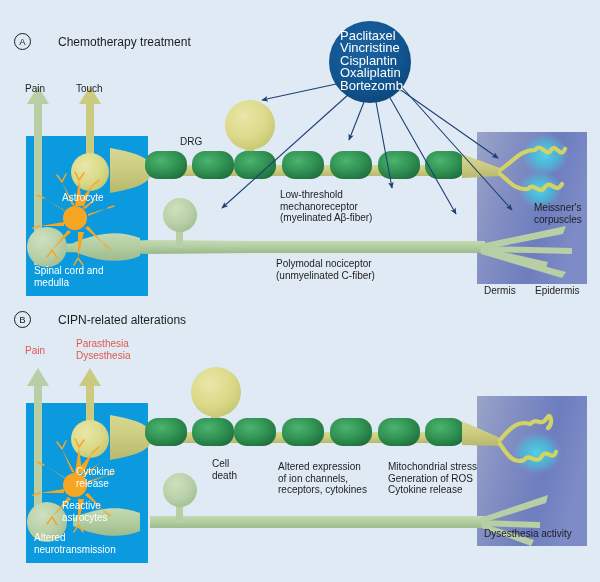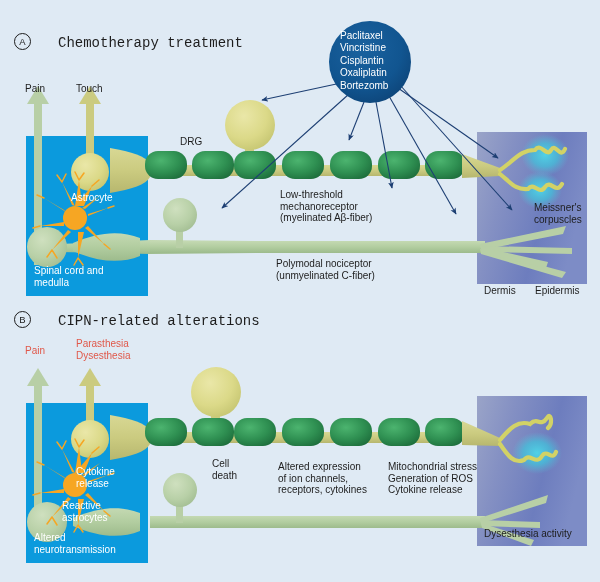--- a/index.html
+++ b/index.html
@@ -14,22 +14,22 @@
   .lbl{position:absolute;font-family:"Liberation Sans","DejaVu Sans",sans-serif;
        font-size:10px;color:#1d1d1d;line-height:11.5px;white-space:pre;}
   .lbl.white{color:#ffffff;}
   .lbl.red{color:#e0584a;}
   .panel-letter{
     position:absolute;width:15px;height:15px;border:1.1px solid #1d1d1d;
     border-radius:50%;font-size:9.5px;color:#1d1d1d;font-weight:normal;
     display:flex;align-items:center;justify-content:center;
     font-family:"Liberation Sans","DejaVu Sans",sans-serif;
   }
-  .panel-title{position:absolute;font-size:14px;color:#1d1d1d;white-space:pre;font-family:Liberation Mono, monospace;}
-  .drugtext{position:absolute;font-size:10px;line-height:12.4px;color:#ffffff;
+  .panel-title{position:absolute;font-size:12px;color:#1d1d1d;white-space:pre;}
+  .drugtext{position:absolute;font-size:13px;line-height:12.4px;color:#ffffff;
             white-space:pre;text-align:left;}
 </style>
 </head>
 <body>
 
 <div id="figure">
 
   <svg width="600" height="582" viewBox="0 0 600 582">
     <defs>
 
@@ -260,21 +260,21 @@
       </g>
     </g>
   </svg>
 
   <div class="panel-letter" style="left:14px;top:33px;">A</div>
   <div class="panel-title" style="left:58px;top:35px;">Chemotherapy treatment</div>
 
   <div class="lbl" style="left:25px;top:83px;">Pain</div>
   <div class="lbl" style="left:76px;top:83px;">Touch</div>
   <div class="lbl" style="left:180px;top:136px;">DRG</div>
-  <div class="lbl white" style="left:62px;top:192px;margin-left:9px;">Astrocyte</div>
+  <div class="lbl white" style="left:62px;top:192px;">Astrocyte</div>
   <div class="lbl white" style="left:34px;top:265px;">Spinal cord and
 medulla</div>
   <div class="lbl" style="left:276px;top:258px;">Polymodal nociceptor
 (unmyelinated C-fiber)</div>
   <div class="lbl" style="left:280px;top:189px;">Low-threshold
 mechanoreceptor
 (myelinated Aβ-fiber)</div>
   <div class="lbl" style="left:494px;top:202px;margin-left:40px;">Meissner's
 corpuscles</div>
   <div class="lbl" style="left:484px;top:285px;">Dermis</div>

